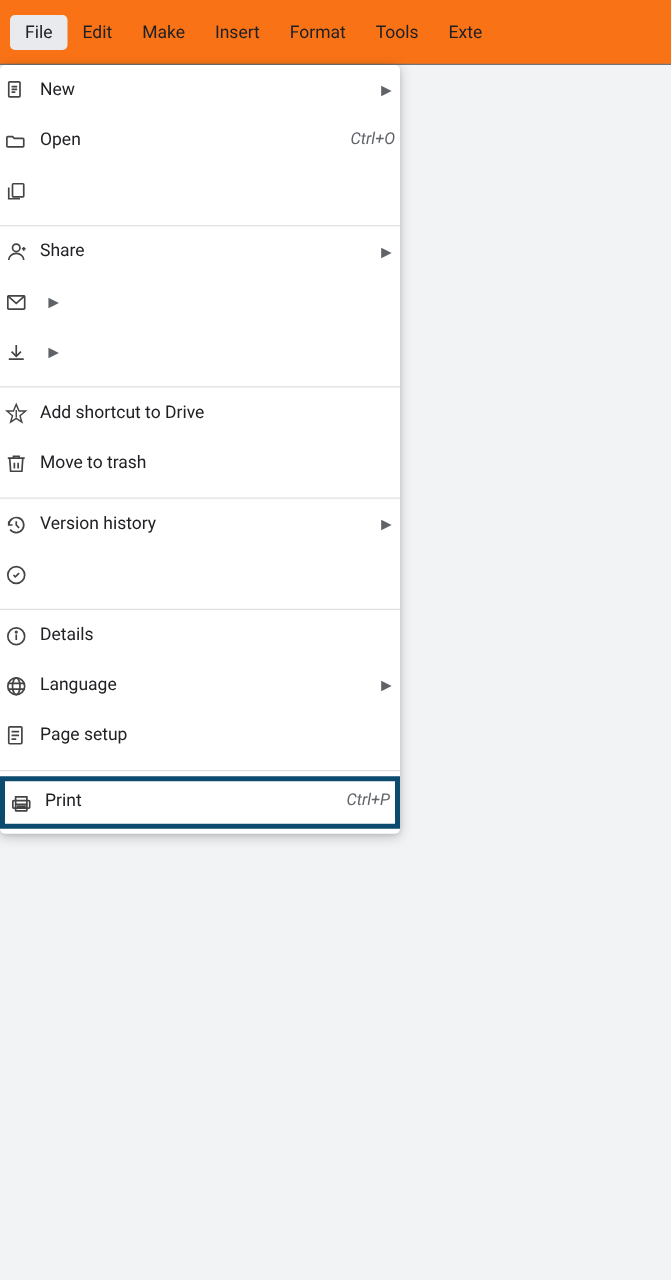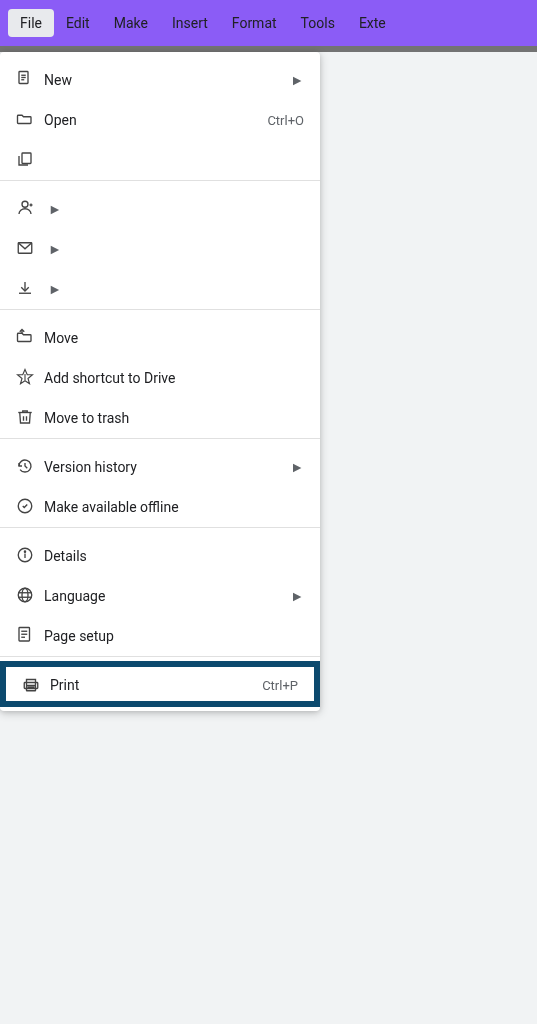--- a/index.html
+++ b/index.html
@@ -11,24 +11,24 @@
     body {
       font-family: 'Roboto', Arial, sans-serif;
       background: #f1f3f4;
       width: 537px;
       min-height: 1024px;
     }
 
     .menu-bar {
       display: flex;
       align-items: center;
-      background: #8b5cf6;
+      background: #f97316;
       height: 52px;
       padding: 16px 8px;
-      border-bottom: 6px solid #737373;
+      border-bottom: 1px solid #737373;
     }
 
     .menu-bar-item {
       padding: 6px 12px;
       font-size: 14px;
       color: #202124;
       cursor: pointer;
       border-radius: 4px;
       user-select: none;
     }
@@ -50,32 +50,32 @@
       padding: 4px 0;
       border-bottom: 1px solid #e0e0e0;
     }
 
     .menu-section:last-child {
       border-bottom: none;
     }
 
     .menu-item {
       display: flex;
-      align-items: flex-end;
-      padding: 8px 16px;
+      align-items: flex-start;
+      padding: 8px 4px;
       cursor: pointer;
       font-size: 14px;
       color: #202124;
       min-height: 40px;
       user-select: none;
       position: relative;
     }
 
     .menu-item.highlighted {
-      border: 6px solid #0c4a6e;
+      border: 4px solid #0c4a6e;
       background: #fff;
     }
 
     .menu-item .icon {
       width: 28px;
       display: flex;
       align-items: center;
       justify-content: flex-start;
       flex-shrink: 0;
       font-size: 16px;
@@ -84,20 +84,21 @@
 
     .menu-item .label {
       flex: 1;
       font-size: 14px;
     }
 
     .menu-item .shortcut {
       color: #5f6368;
       font-size: 13px;
       margin-left: 0;
+      font-style: italic;
     }
 
     .menu-item .arrow {
       color: #5f6368;
       font-size: 14px;
       margin-left: 4px;
     }
 
     .dropdown-wrapper {
       position: absolute;
@@ -165,20 +166,21 @@
     <div class="menu-section">
       <div class="menu-item">
         <span class="icon">
           <svg viewBox="0 0 24 24" xmlns="http://www.w3.org/2000/svg">
             <circle cx="12" cy="7" r="4" stroke="#444" stroke-width="1.8" fill="none"></circle>
             <path d="M4 20c0-4 3.6-7 8-7s8 3 8 7" stroke="#444" stroke-width="1.8" fill="none"></path>
             <line x1="18" y1="8" x2="22" y2="8" stroke="#444" stroke-width="1.8"></line>
             <line x1="20" y1="6" x2="20" y2="10" stroke="#444" stroke-width="1.8"></line>
           </svg>
         </span>
+        <span class="label">Share</span>
         <span class="arrow">►</span>
       </div>
       <div class="menu-item">
         <span class="icon">
           <svg viewBox="0 0 24 24" xmlns="http://www.w3.org/2000/svg">
             <rect x="3" y="5" width="18" height="14" rx="1" stroke="#444" stroke-width="1.8" fill="none"></rect>
             <polyline points="3,5 12,13 21,5" stroke="#444" stroke-width="1.8" fill="none"></polyline>
           </svg>
         </span>
         <span class="arrow">►</span>
@@ -189,30 +191,20 @@
             <line x1="12" y1="4" x2="12" y2="15" stroke="#444" stroke-width="1.8"></line>
             <polyline points="7,11 12,16 17,11" stroke="#444" stroke-width="1.8" fill="none"></polyline>
             <line x1="4" y1="19" x2="20" y2="19" stroke="#444" stroke-width="1.8"></line>
           </svg>
         </span>
         <span class="arrow">►</span>
       </div>
     </div>
 
     <div class="menu-section">
-      <div class="menu-item">
-        <span class="icon">
-          <svg viewBox="0 0 24 24" xmlns="http://www.w3.org/2000/svg">
-            <path d="M3 7h5l2 2h9a1 1 0 0 1 1 1v7a1 1 0 0 1-1 1H3a1 1 0 0 1-1-1V8a1 1 0 0 1 1-1z" stroke="#444" stroke-width="1.8" fill="none"></path>
-            <line x1="8" y1="3" x2="8" y2="7" stroke="#444" stroke-width="1.8"></line>
-            <polyline points="5,5 8,2 11,5" stroke="#444" stroke-width="1.8" fill="none"></polyline>
-          </svg>
-        </span>
-        <span class="label">Move</span>
-      </div>
       <div class="menu-item">
         <span class="icon">
           <svg viewBox="0 0 24 24" xmlns="http://www.w3.org/2000/svg">
             <polygon points="12,2 15,9 22,9 16,14 18,21 12,17 6,21 8,14 2,9 9,9" stroke="#444" stroke-width="1.5" fill="none"></polygon>
             <line x1="12" y1="8" x2="12" y2="16" stroke="#444" stroke-width="1.5"></line>
           </svg>
         </span>
         <span class="label">Add shortcut to Drive</span>
       </div>
       <div class="menu-item">
@@ -241,21 +233,20 @@
         <span class="label">Version history</span>
         <span class="arrow">►</span>
       </div>
       <div class="menu-item">
         <span class="icon">
           <svg viewBox="0 0 24 24" xmlns="http://www.w3.org/2000/svg">
             <circle cx="12" cy="12" r="9" stroke="#444" stroke-width="1.8" fill="none"></circle>
             <polyline points="9,12 11,14 15,10" stroke="#444" stroke-width="1.8" fill="none"></polyline>
           </svg>
         </span>
-        <span class="label">Make available offline</span>
       </div>
     </div>
 
     <div class="menu-section">
       <div class="menu-item">
         <span class="icon">
           <svg viewBox="0 0 24 24" xmlns="http://www.w3.org/2000/svg">
             <circle cx="12" cy="12" r="9" stroke="#444" stroke-width="1.8" fill="none"></circle>
             <line x1="12" y1="10" x2="12" y2="16" stroke="#444" stroke-width="1.8"></line>
             <circle cx="12" cy="7.5" r="0.8" fill="#444"></circle>

